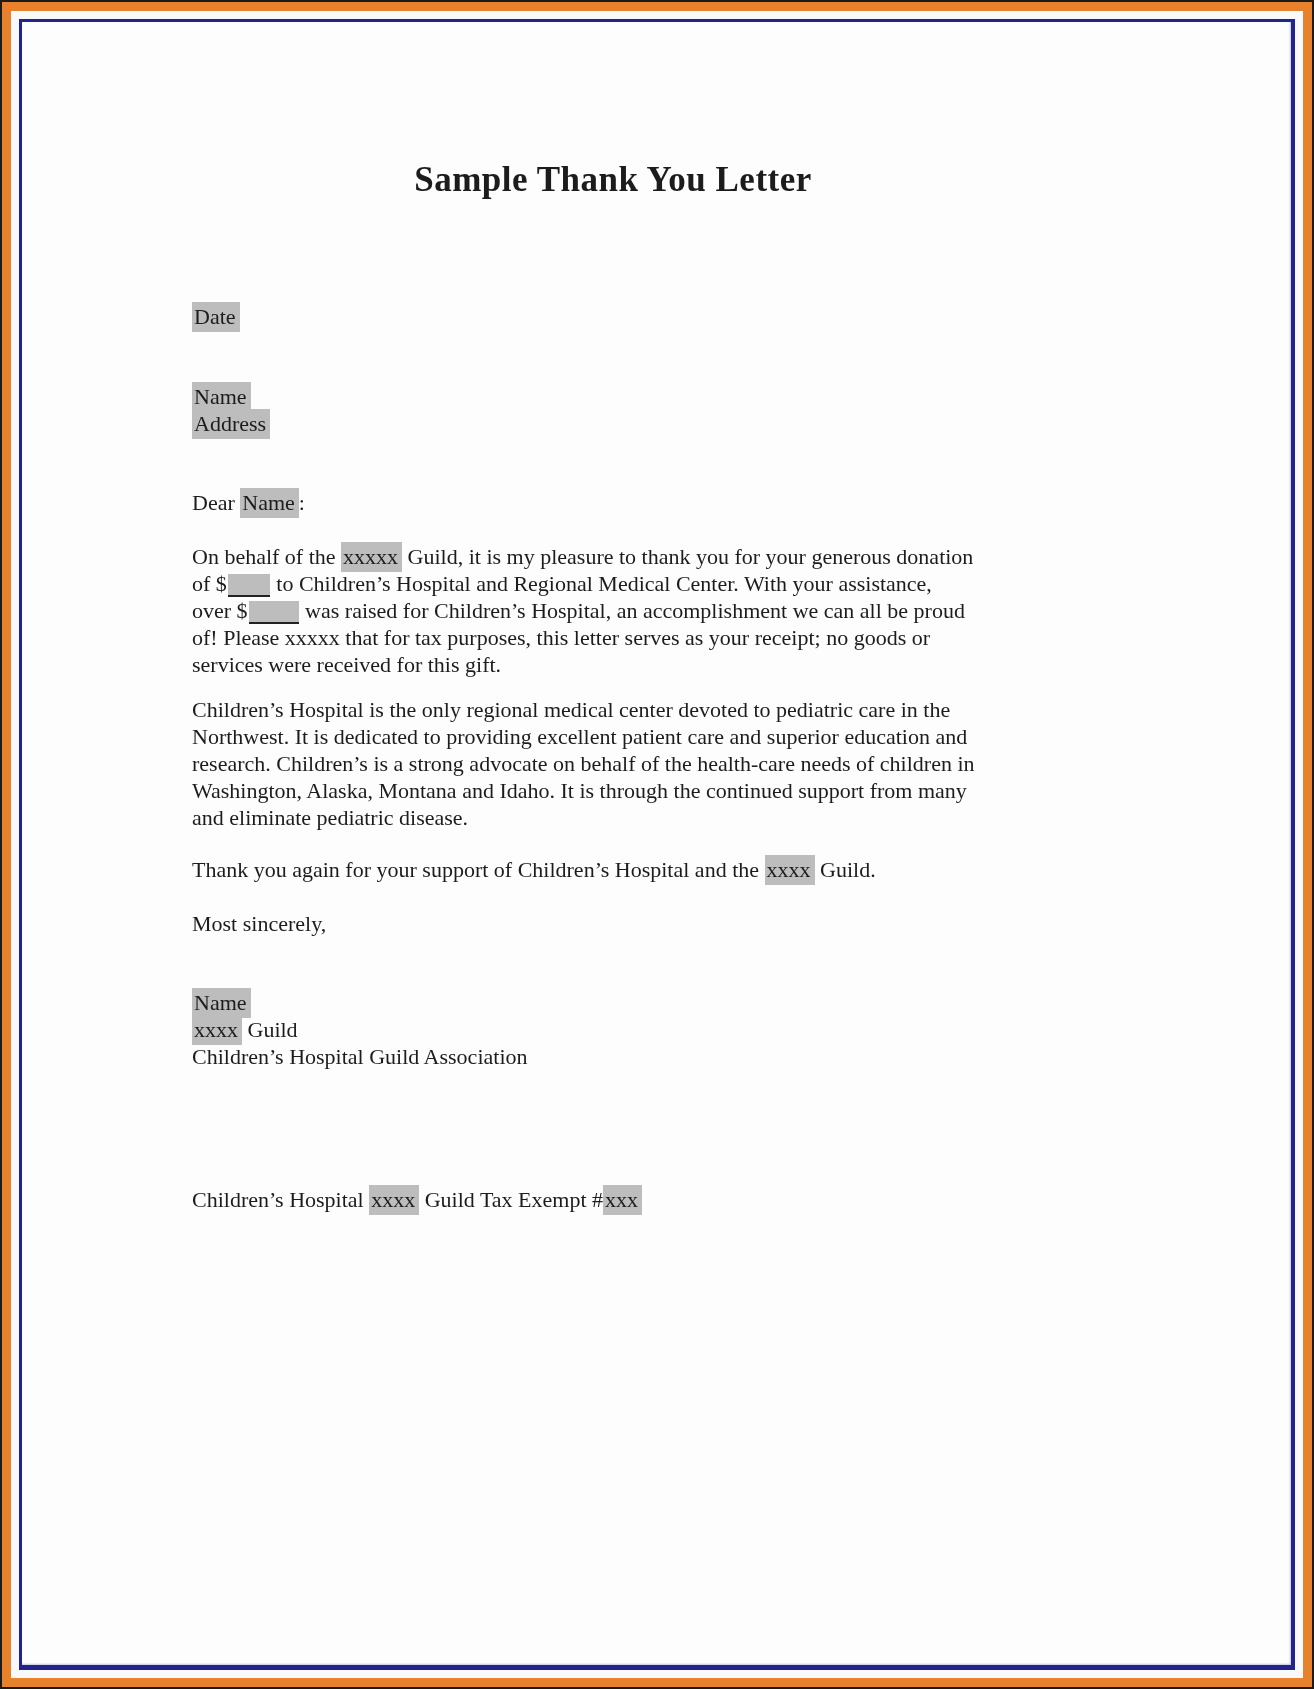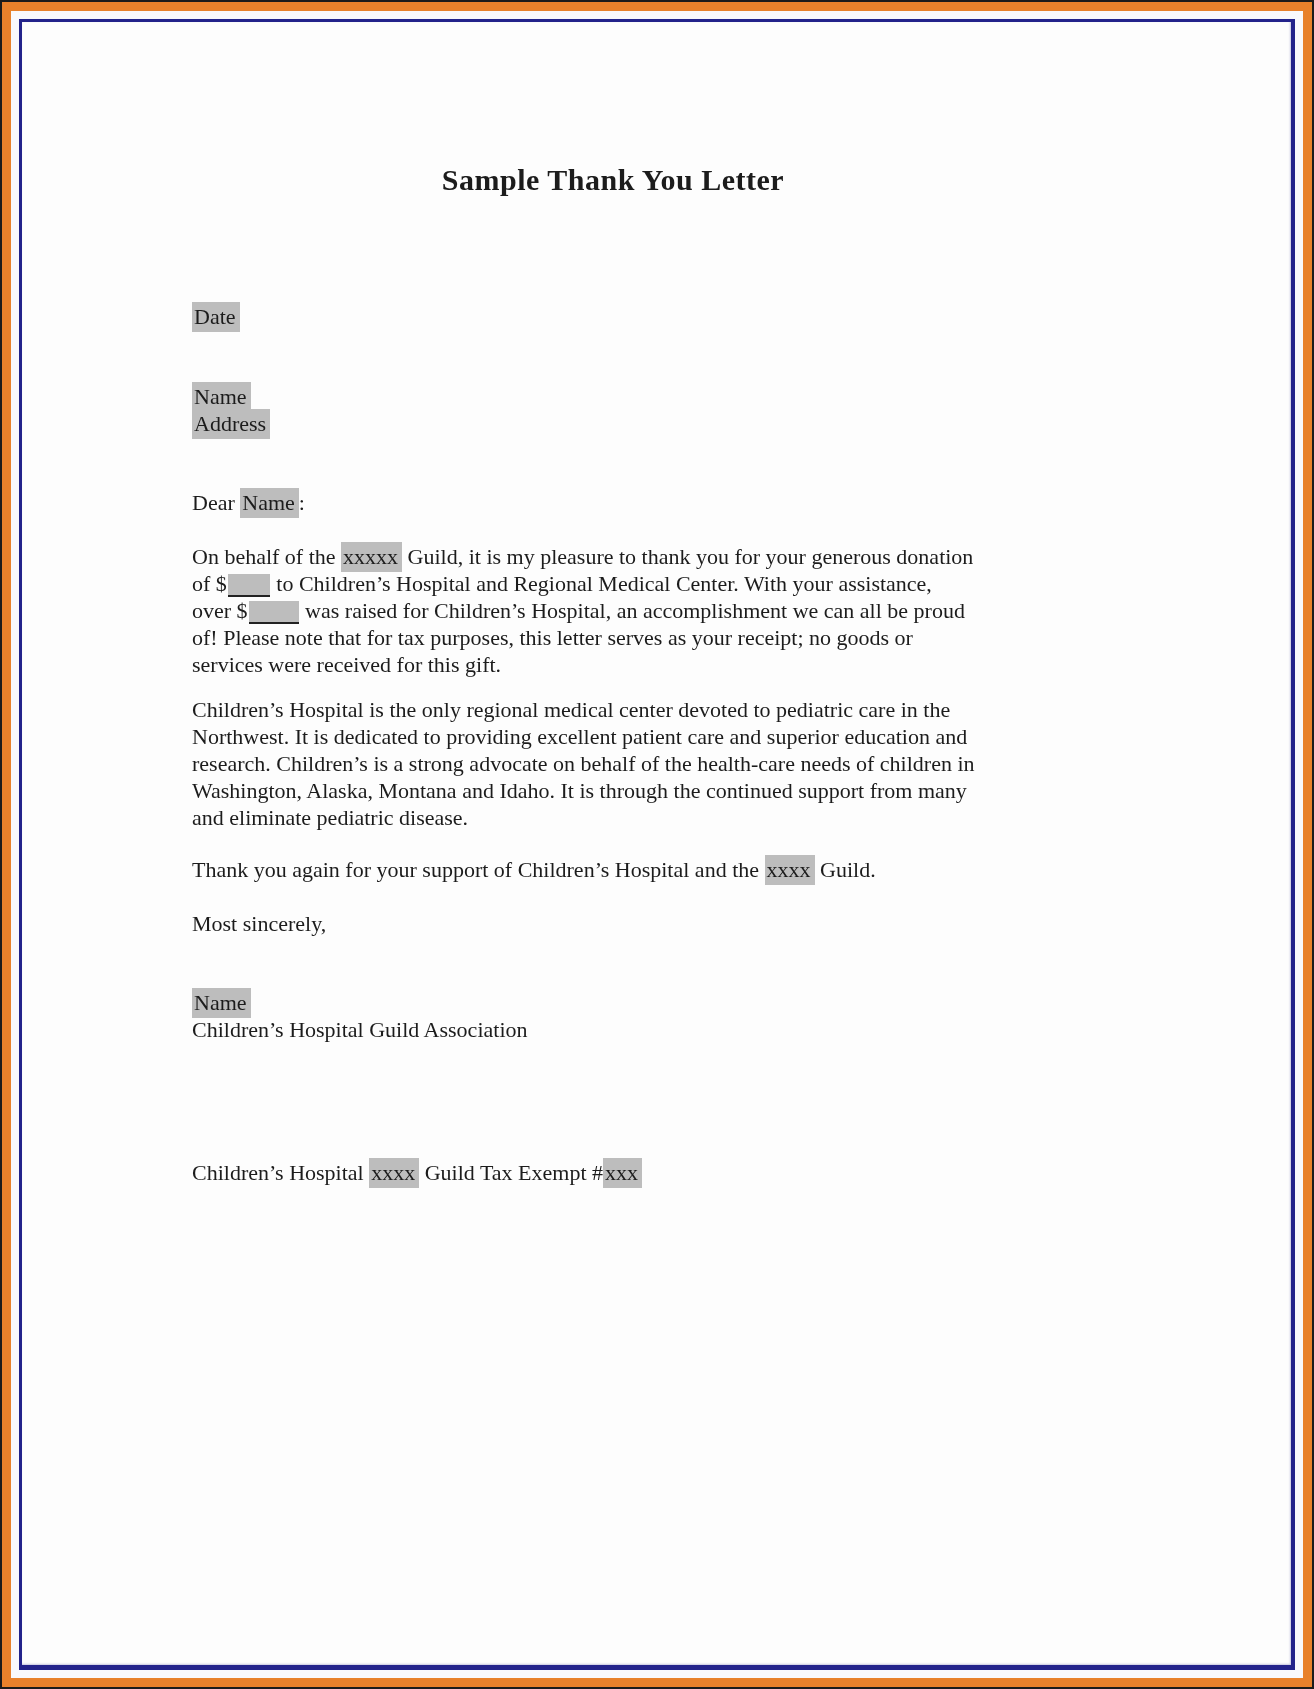--- a/index.html
+++ b/index.html
@@ -37,21 +37,21 @@
     border-bottom-width: 5px;
     box-shadow: inset -1px -1px 2px rgba(35,35,139,0.25);
     padding: 0 0 0 170px;
     overflow: hidden;
   }
   .content {
     width: 842px;
   }
   .title {
     margin-top: 138px;
-    font-size: 30px;
+    font-size: 35px;
     font-weight: bold;
     line-height: 40px;
     text-align: center;
     letter-spacing: 0.5px;
   }
   .line {
     font-size: 22px;
     line-height: 27px;
     white-space: nowrap;
   }
@@ -94,38 +94,39 @@
               <div class="line" data-name="letter-line"><span class="hl" data-name="highlighted-placeholder">Name</span></div>
               <div class="line" data-name="letter-line"><span class="hl" data-name="highlighted-placeholder">Address</span></div>
             </div>
             <div data-name="block-salutation">
               <div class="line" data-name="letter-line"><span data-name="letter-text">Dear </span><span class="hl" data-name="highlighted-placeholder">Name</span><span data-name="letter-text">:</span></div>
             </div>
             <div data-name="block-paragraph-1">
               <div class="line" data-name="letter-line"><span data-name="letter-text">On behalf of the </span><span class="hl" data-name="highlighted-placeholder">xxxxx</span><span data-name="letter-text"> Guild, it is my pleasure to thank you for your generous donation</span></div>
               <div class="line" data-name="letter-line"><span data-name="letter-text">of $</span><span class="blank" data-name="blank-field" style="width: 42px;"></span><span data-name="letter-text"> to Children’s Hospital and Regional Medical Center. With your assistance,</span></div>
               <div class="line" data-name="letter-line"><span data-name="letter-text">over $</span><span class="blank" data-name="blank-field" style="width: 50px;"></span><span data-name="letter-text"> was raised for Children’s Hospital, an accomplishment we can all be proud</span></div>
-              <div class="line" data-name="letter-line"><span data-name="letter-text">of! Please note that for tax purposes, this letter serves as your receipt; no goods or</span></div>
+              <div class="line" data-name="letter-line"><span data-name="letter-text">of! Please xxxxx that for tax purposes, this letter serves as your receipt; no goods or</span></div>
               <div class="line" data-name="letter-line"><span data-name="letter-text">services were received for this gift.</span></div>
             </div>
             <div data-name="block-paragraph-2">
               <div class="line" data-name="letter-line"><span data-name="letter-text">Children’s Hospital is the only regional medical center devoted to pediatric care in the</span></div>
               <div class="line" data-name="letter-line"><span data-name="letter-text">Northwest. It is dedicated to providing excellent patient care and superior education and</span></div>
               <div class="line" data-name="letter-line"><span data-name="letter-text">research. Children’s is a strong advocate on behalf of the health-care needs of children in</span></div>
               <div class="line" data-name="letter-line"><span data-name="letter-text">Washington, Alaska, Montana and Idaho. It is through the continued support from many</span></div>
               <div class="line" data-name="letter-line"><span data-name="letter-text">and eliminate pediatric disease.</span></div>
             </div>
             <div data-name="block-paragraph-3">
               <div class="line" data-name="letter-line"><span data-name="letter-text">Thank you again for your support of Children’s Hospital and the </span><span class="hl" data-name="highlighted-placeholder">xxxx</span><span data-name="letter-text"> Guild.</span></div>
             </div>
             <div data-name="block-closing">
               <div class="line" data-name="letter-line"><span data-name="letter-text">Most sincerely,</span></div>
             </div>
             <div data-name="block-signature-block">
               <div class="line" data-name="letter-line"><span class="hl" data-name="highlighted-placeholder">Name</span></div>
+              <div class="line" data-name="letter-line"><span class="hl" data-name="highlighted-placeholder">xxxx</span><span data-name="letter-text"> Guild</span></div>
               <div class="line" data-name="letter-line"><span data-name="letter-text">Children’s Hospital Guild Association</span></div>
             </div>
             <div data-name="block-tax-line">
               <div class="line" data-name="letter-line"><span data-name="letter-text">Children’s Hospital </span><span class="hl" data-name="highlighted-placeholder">xxxx</span><span data-name="letter-text"> Guild Tax Exempt #</span><span class="hl" data-name="highlighted-placeholder">xxx</span></div>
             </div>
           </div>
       </div>
     </div>
   </div>
 </div>

